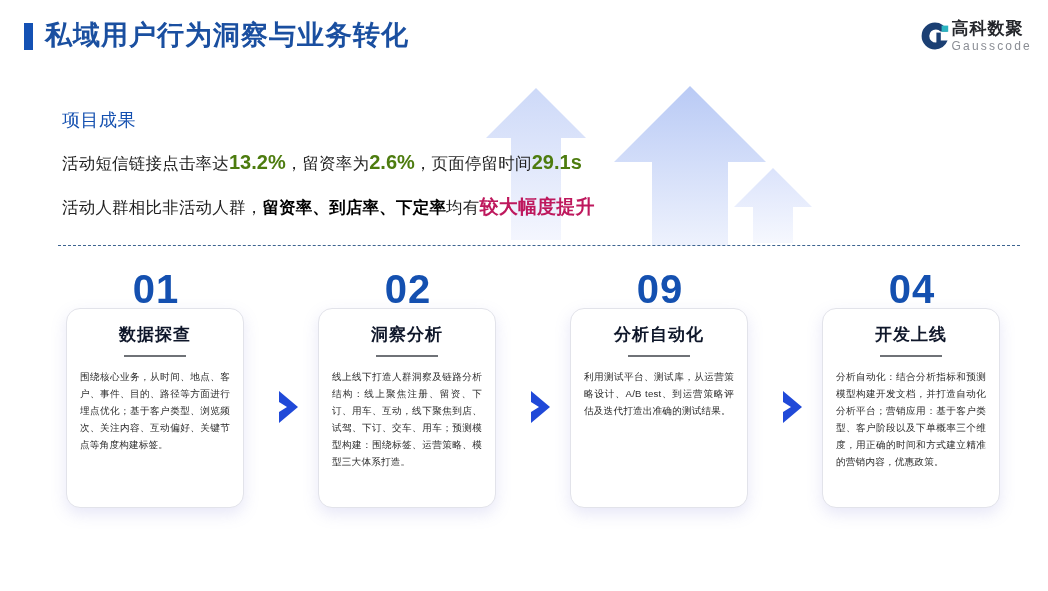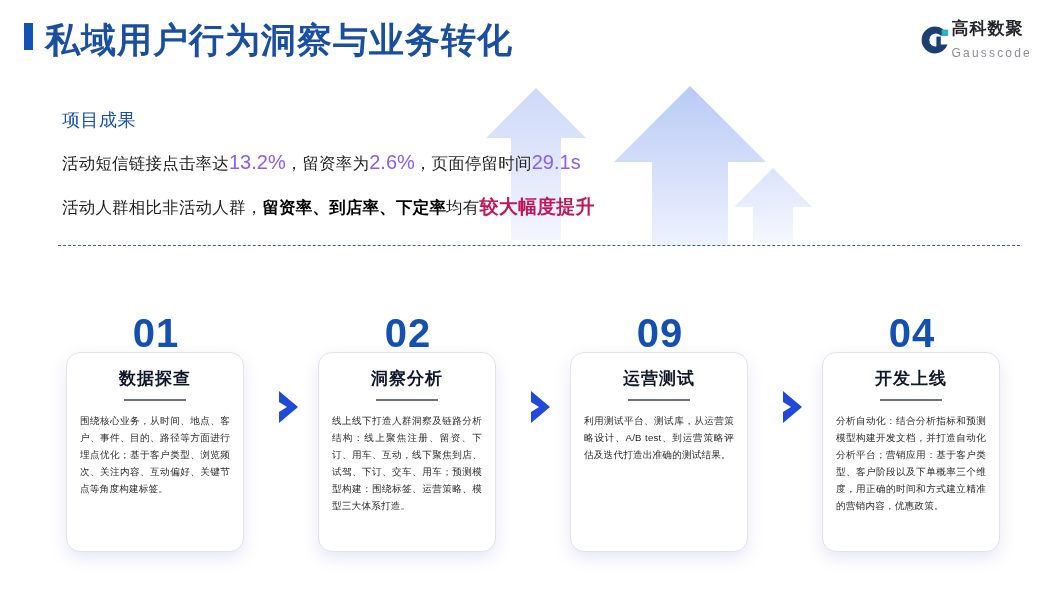--- a/index.html
+++ b/index.html
@@ -36,21 +36,21 @@
     left: 24px;
     top: 23px;
     width: 9px;
     height: 27px;
     background: #1451b4;
   }
   .page-title {
     position: absolute;
     left: 45px;
     top: 17px;
-    font-size: 35px;
+    font-size: 27px;
     font-weight: bold;
     color: #1a4fa0;
     letter-spacing: 1px;
     white-space: nowrap;
   }
 
   
   .logo {
     position: absolute;
     right: 16px;
@@ -71,21 +71,21 @@
   .logo-cn {
     font-size: 17px;
     font-weight: bold;
     color: #24262b;
     letter-spacing: 1px;
   }
   .logo-en {
     font-size: 12px;
     color: #8a8d94;
     letter-spacing: 2.2px;
-    margin-top: 10px;
+    margin-top: 3px;
   }
 
   
   .arrows {
     position: absolute;
     left: 0; top: 0;
     width: 1048px;
     height: 591px;
     pointer-events: none;
   }
@@ -104,22 +104,22 @@
     letter-spacing: 0.5px;
   }
   .results-line {
     margin-top: 19px;
     font-size: 16.5px;
     color: #1f1f1f;
     letter-spacing: 0.2px;
     white-space: nowrap;
   }
   .hl {
-    color: #8b5cf6;
-    font-weight: normal;
+    color: #4d7c0f;
+    font-weight: bold;
     font-size: 20px;
     letter-spacing: 0;
   }
   .hl-text {
     color: #be185d;
     font-weight: bold;
     font-size: 19px;
   }
   .bold-dark {
     color: #000000;
@@ -146,21 +146,20 @@
   .step {
     position: absolute;
     top: 40px;
     width: 178px;
     height: 200px;
     background: #ffffff;
     border: 1px solid #e2e3ea;
     border-radius: 14px;
     box-shadow: 0 6px 16px rgba(120,120,210,0.18);
     box-sizing: border-box;
-    margin-top: 44px;
   }
   .step-num {
     position: absolute;
     top: -42px;
     left: 0;
     width: 178px;
     text-align: center;
     font-size: 40px;
     font-weight: bold;
     color: #1450b0;
@@ -274,21 +273,21 @@
       <div class="step-rule"></div>
       <div class="step-body">线上线下打造人群洞察及链路分析结构：线上聚焦注册、留资、下订、用车、互动，线下聚焦到店、试驾、下订、交车、用车；预测模型构建：围绕标签、运营策略、模型三大体系打造。</div>
     </div>
 
     <svg class="chev" style="left:528px;" viewBox="0 0 26 34" xmlns="http://www.w3.org/2000/svg">
       <path d="M3 1 L22 17 L3 33 L3 22 L11 17 L3 12 Z" fill="#2049d8"></path>
     </svg>
 
     <div class="step" style="left:570px;">
       <div class="step-num">09</div>
-      <div class="step-title">运营测试</div>
+      <div class="step-title">分析自动化</div>
       <div class="step-rule"></div>
       <div class="step-body">利用测试平台、测试库，从运营策略设计、A/B test、到运营策略评估及迭代打造出准确的测试结果。</div>
     </div>
 
     <svg class="chev" style="left:780px;" viewBox="0 0 26 34" xmlns="http://www.w3.org/2000/svg">
       <path d="M3 1 L22 17 L3 33 L3 22 L11 17 L3 12 Z" fill="#2049d8"></path>
     </svg>
 
     <div class="step" style="left:822px;">
       <div class="step-num">04</div>

